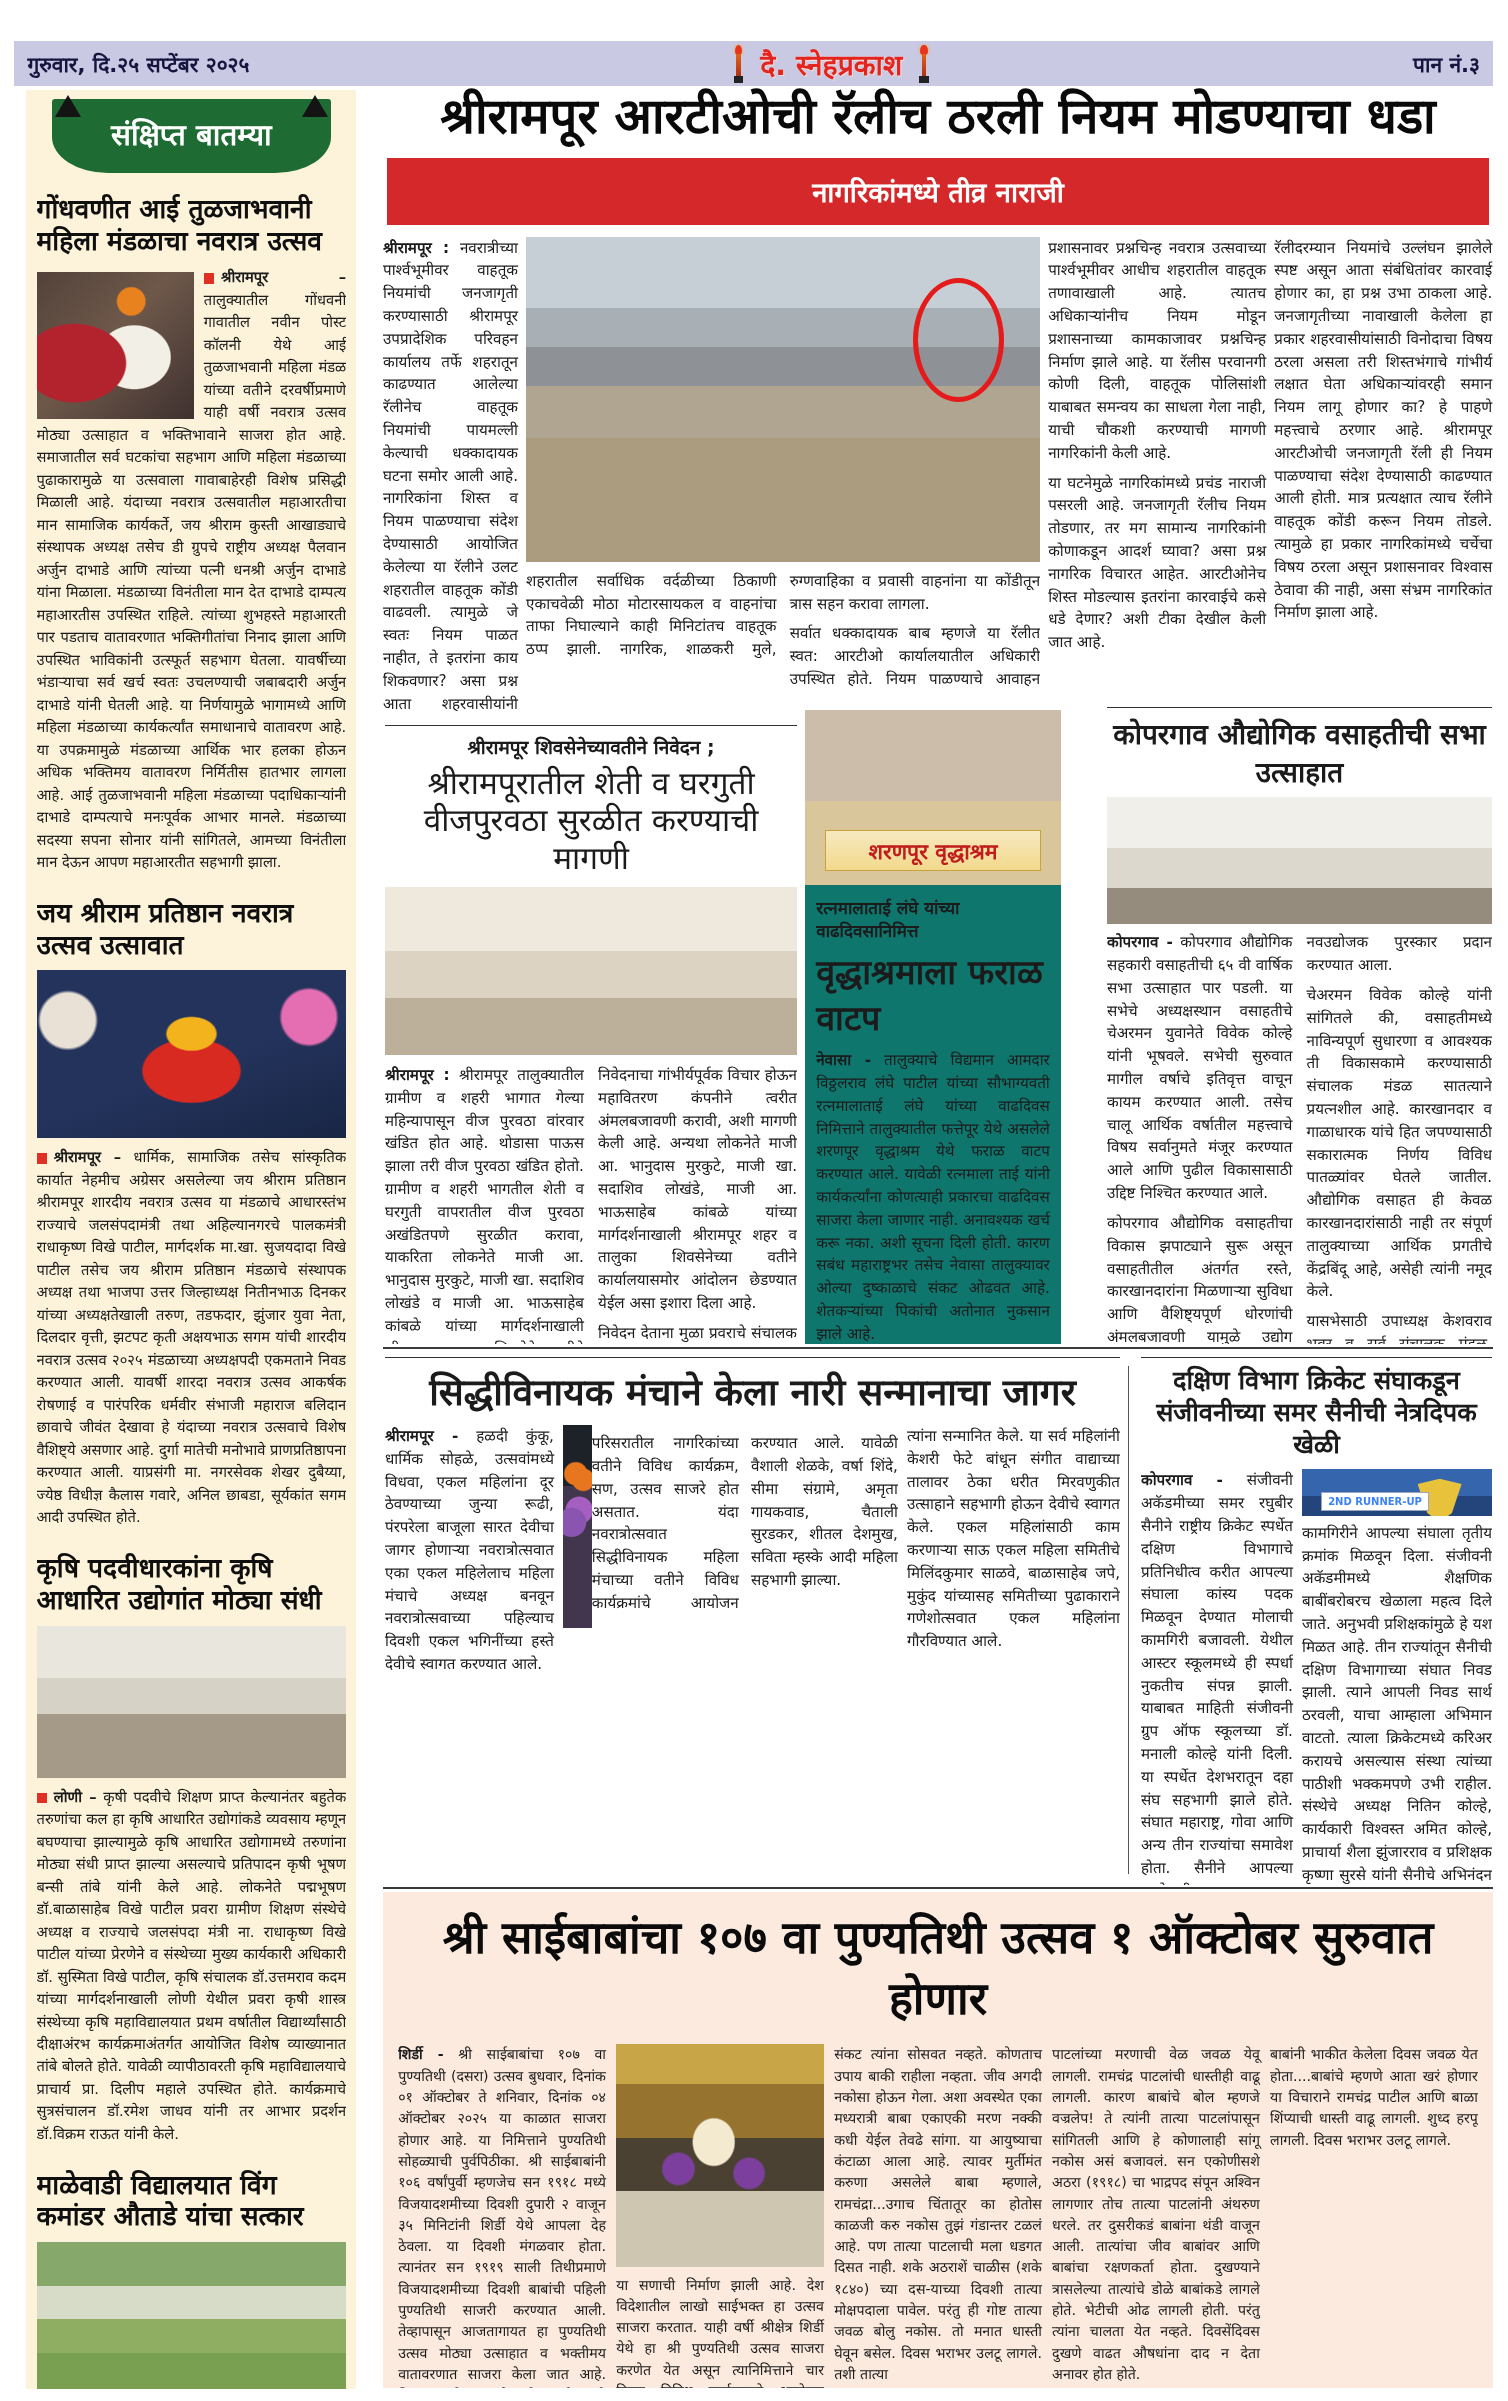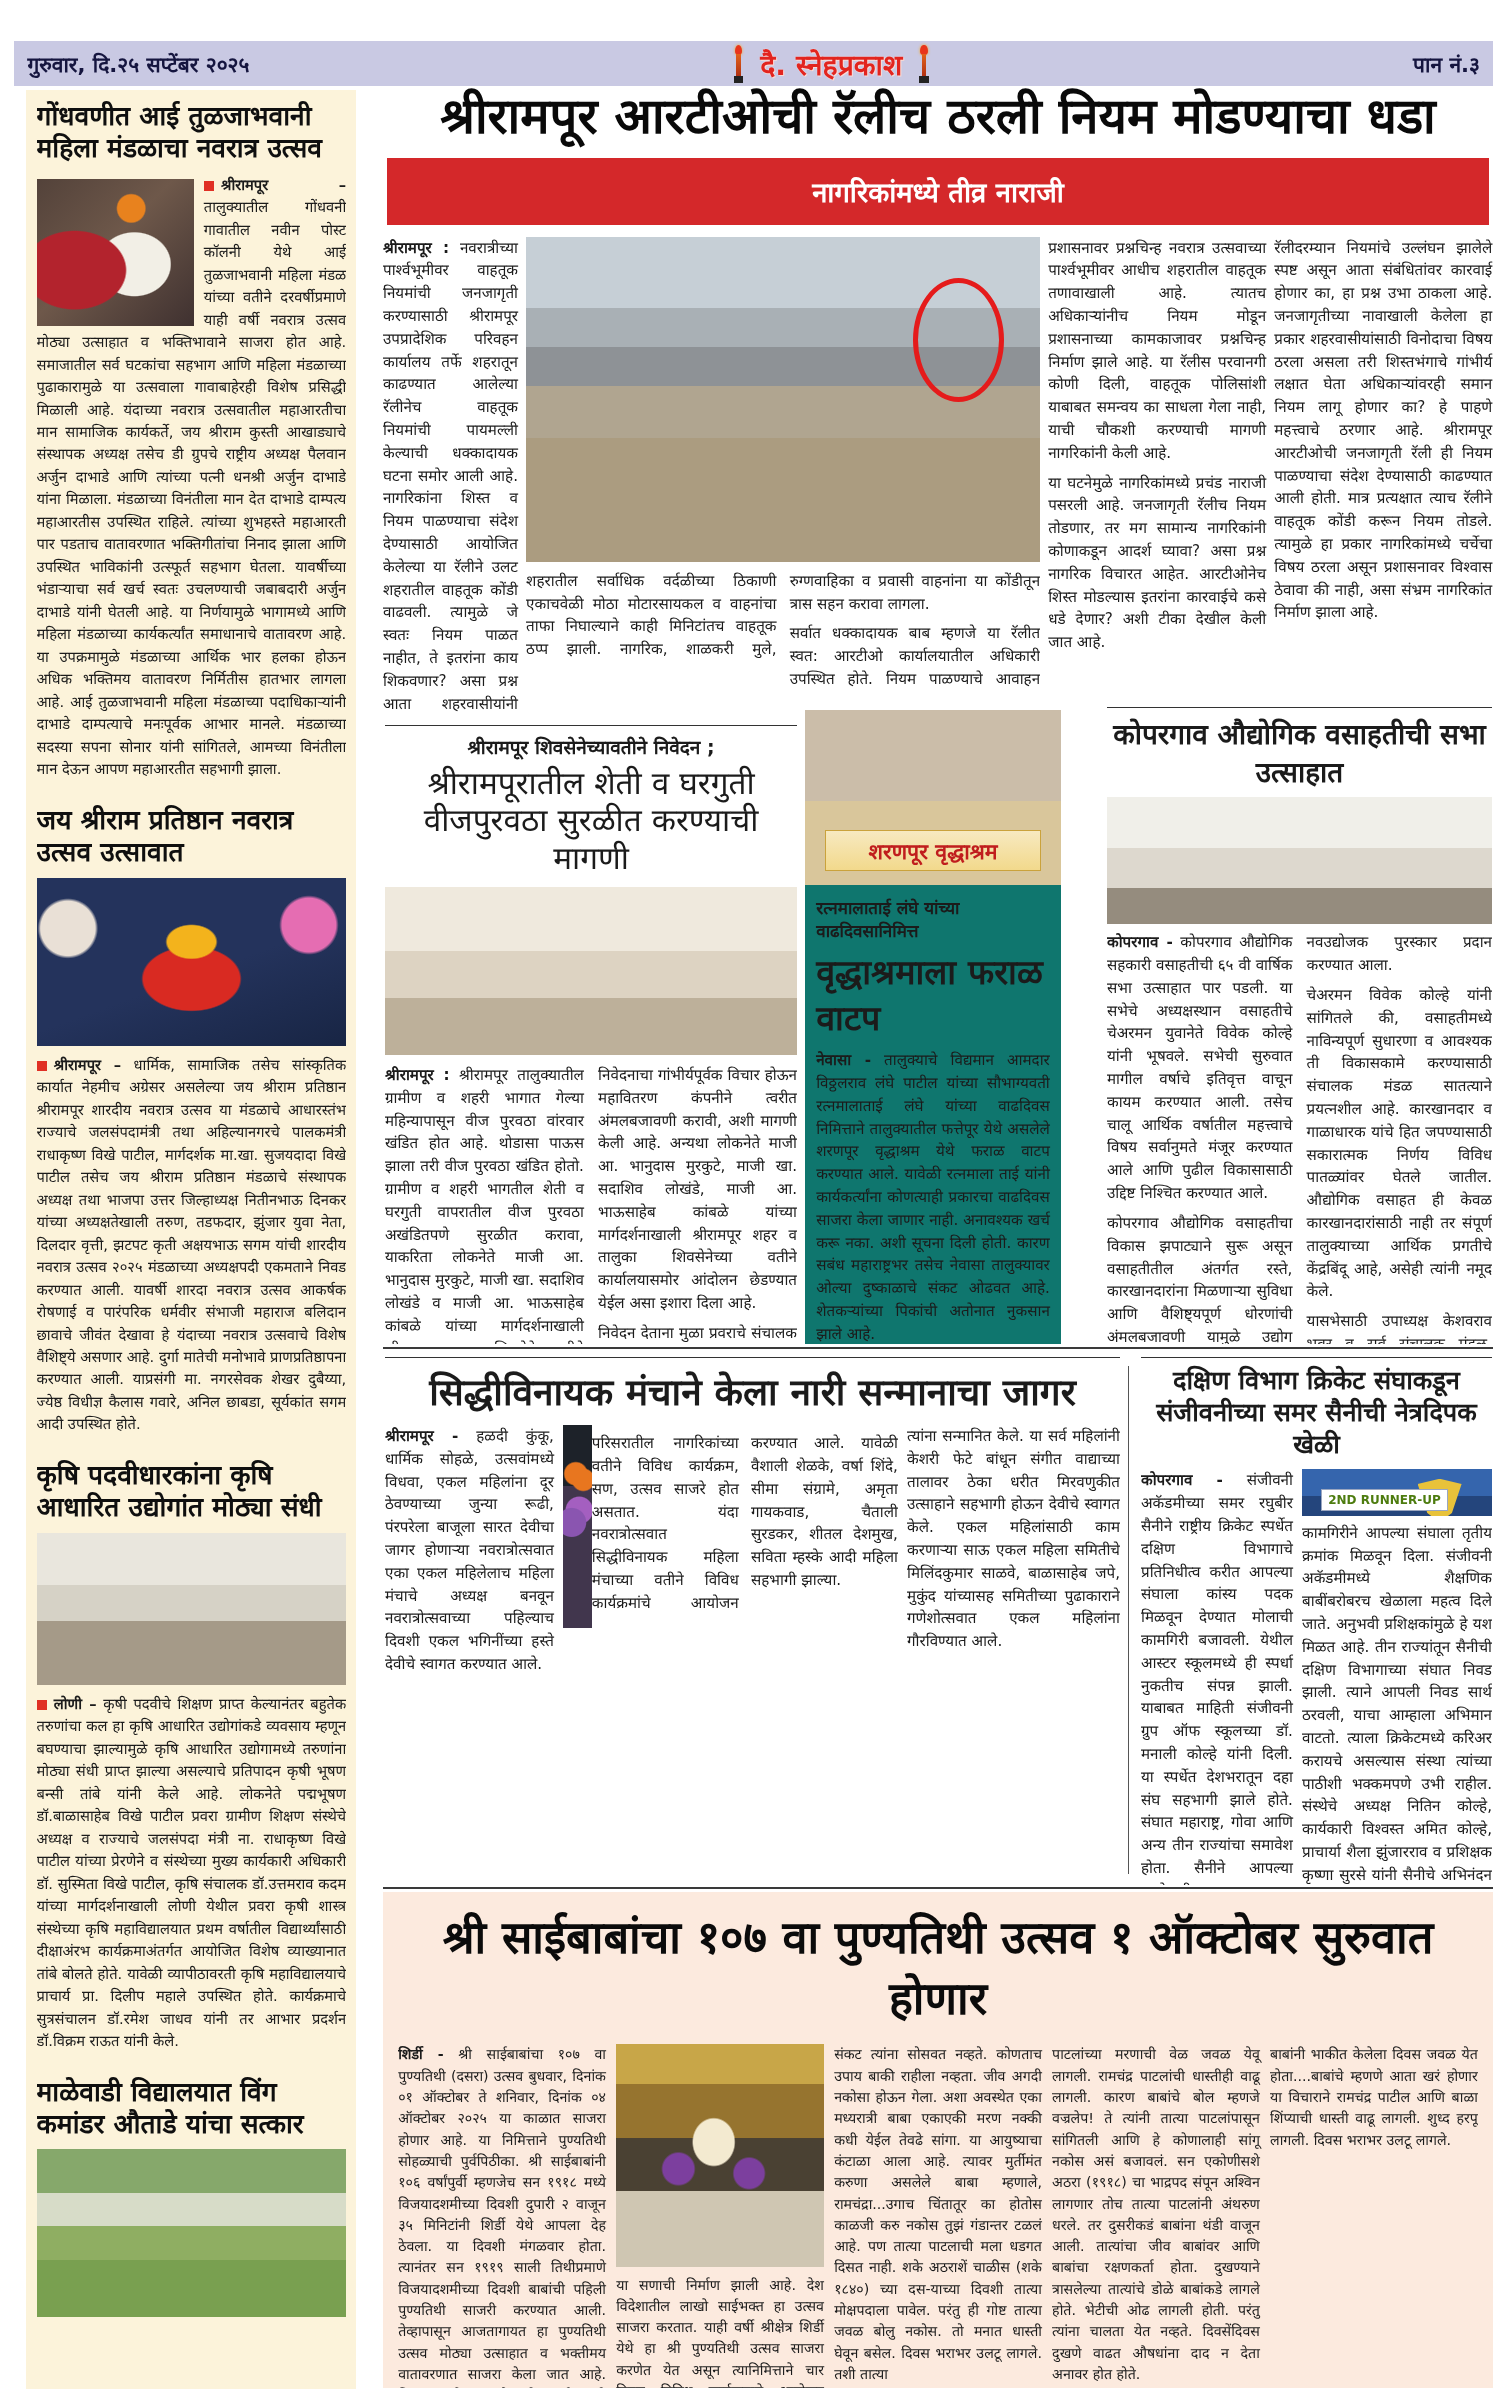--- a/index.html
+++ b/index.html
@@ -78,21 +78,21 @@
   .si-under{margin-top:7.1px;columns:2;column-gap:12.2px;overflow:hidden;}
 
   
   .mod-cricket{left:1141px;top:1357px;width:351px;height:528px;border-top:1.5px solid #333;padding-top:7.1px;}
   .cr-head{font-size:25.4px;font-weight:800;text-align:center;line-height:1.25;margin:0 0 9.1px;}
   .cr-grid{display:flex;gap:9.1px;height:447px;overflow:hidden;}
   .cr-c1{width:152px;} .cr-c2{width:190px;display:flex;flex-direction:column;}
   .cr-photo{width:100%;height:218px;margin-bottom:6.1px;}
   .trophy{position:absolute;right:16%;top:20%;width:44px;height:66px;background:#e8c23a;
     clip-path:polygon(50% 0,100% 8%,78% 52%,62% 60%,62% 78%,86% 100%,14% 100%,38% 78%,38% 60%,22% 52%,0 8%);}
-  .runner-label{position:absolute;left:10%;bottom:10%;background:#fff;color:#4d7c0f;font-weight:bold;font-size:12px;
+  .runner-label{position:absolute;left:10%;bottom:10%;background:#fff;color:#3b82f6;font-weight:bold;font-size:10px;
     padding:3px 6.1px;border:1px solid #9aa6c0;}
 
   
   .mod-sai{left:383px;top:1892px;width:1110px;height:496px;background:#fceade;padding:11.2px 15.2px;box-sizing:border-box;}
   .sai-head{font-size:45px;font-weight:900;text-align:center;margin:2px 0 17.3px;color:#0b0b0b;}
   .sai-grid{display:flex;gap:10.2px;height:386px;overflow:hidden;}
   .sai-col{flex:1;}
   .sai-photo{width:100%;height:223px;margin-bottom:7.1px;}
   .stxt{font-size:14.2px;line-height:1.5;text-align:justify;margin:0 0 6.1px;}
 
@@ -146,20 +146,25 @@
       <span class="torch">
           <span class="flame"></span>
           <span class="stick"></span>
           <span class="base"></span>
         </span>
     </span>
     <span class="hdr-txt">पान नं.३</span>
   </div>
 
   <aside class="sidebar">
+    <div class="badge-wrap">
+      <span class="tri l"></span>
+      <span class="tri r"></span>
+      <div class="badge">संक्षिप्त बातम्या</div>
+    </div>
 
     <article class="s-story">
       <h2 class="s-head">गोंधवणीत आई तुळजाभवानी महिला मंडळाचा नवरात्र उत्सव</h2>
       <div class="photo s-photo float ph-aarti"></div>
       <p class="s-body"><span class="sq"></span><b class="dl">श्रीरामपूर –</b> <span>तालुक्यातील गोंधवनी गावातील नवीन पोस्ट कॉलनी येथे आई तुळजाभवानी महिला मंडळ यांच्या वतीने दरवर्षीप्रमाणे याही वर्षी नवरात्र उत्सव मोठ्या उत्साहात व भक्तिभावाने साजरा होत आहे. समाजातील सर्व घटकांचा सहभाग आणि महिला मंडळाच्या पुढाकारामुळे या उत्सवाला गावाबाहेरही विशेष प्रसिद्धी मिळाली आहे. यंदाच्या नवरात्र उत्सवातील महाआरतीचा मान सामाजिक कार्यकर्ते, जय श्रीराम कुस्ती आखाड्याचे संस्थापक अध्यक्ष तसेच डी ग्रुपचे राष्ट्रीय अध्यक्ष पैलवान अर्जुन दाभाडे आणि त्यांच्या पत्नी धनश्री अर्जुन दाभाडे यांना मिळाला. मंडळाच्या विनंतीला मान देत दाभाडे दाम्पत्य महाआरतीस उपस्थित राहिले. त्यांच्या शुभहस्ते महाआरती पार पडताच वातावरणात भक्तिगीतांचा निनाद झाला आणि उपस्थित भाविकांनी उत्स्फूर्त सहभाग घेतला. यावर्षीच्या भंडाऱ्याचा सर्व खर्च स्वतः उचलण्याची जबाबदारी अर्जुन दाभाडे यांनी घेतली आहे. या निर्णयामुळे भागामध्ये आणि महिला मंडळाच्या कार्यकर्त्यांत समाधानाचे वातावरण आहे. या उपक्रमामुळे मंडळाच्या आर्थिक भार हलका होऊन अधिक भक्तिमय वातावरण निर्मितीस हातभार लागला आहे. आई तुळजाभवानी महिला मंडळाच्या पदाधिकाऱ्यांनी दाभाडे दाम्पत्याचे मनःपूर्वक आभार मानले. मंडळाच्या सदस्या सपना सोनार यांनी सांगितले, आमच्या विनंतीला मान देऊन आपण महाआरतीत सहभागी झाला.</span></p>
     </article>
 
     <article class="s-story">
       <h2 class="s-head">जय श्रीराम प्रतिष्ठान नवरात्र उत्सव उत्सावात</h2>
       <div class="photo s-photo ph-durga"></div>

